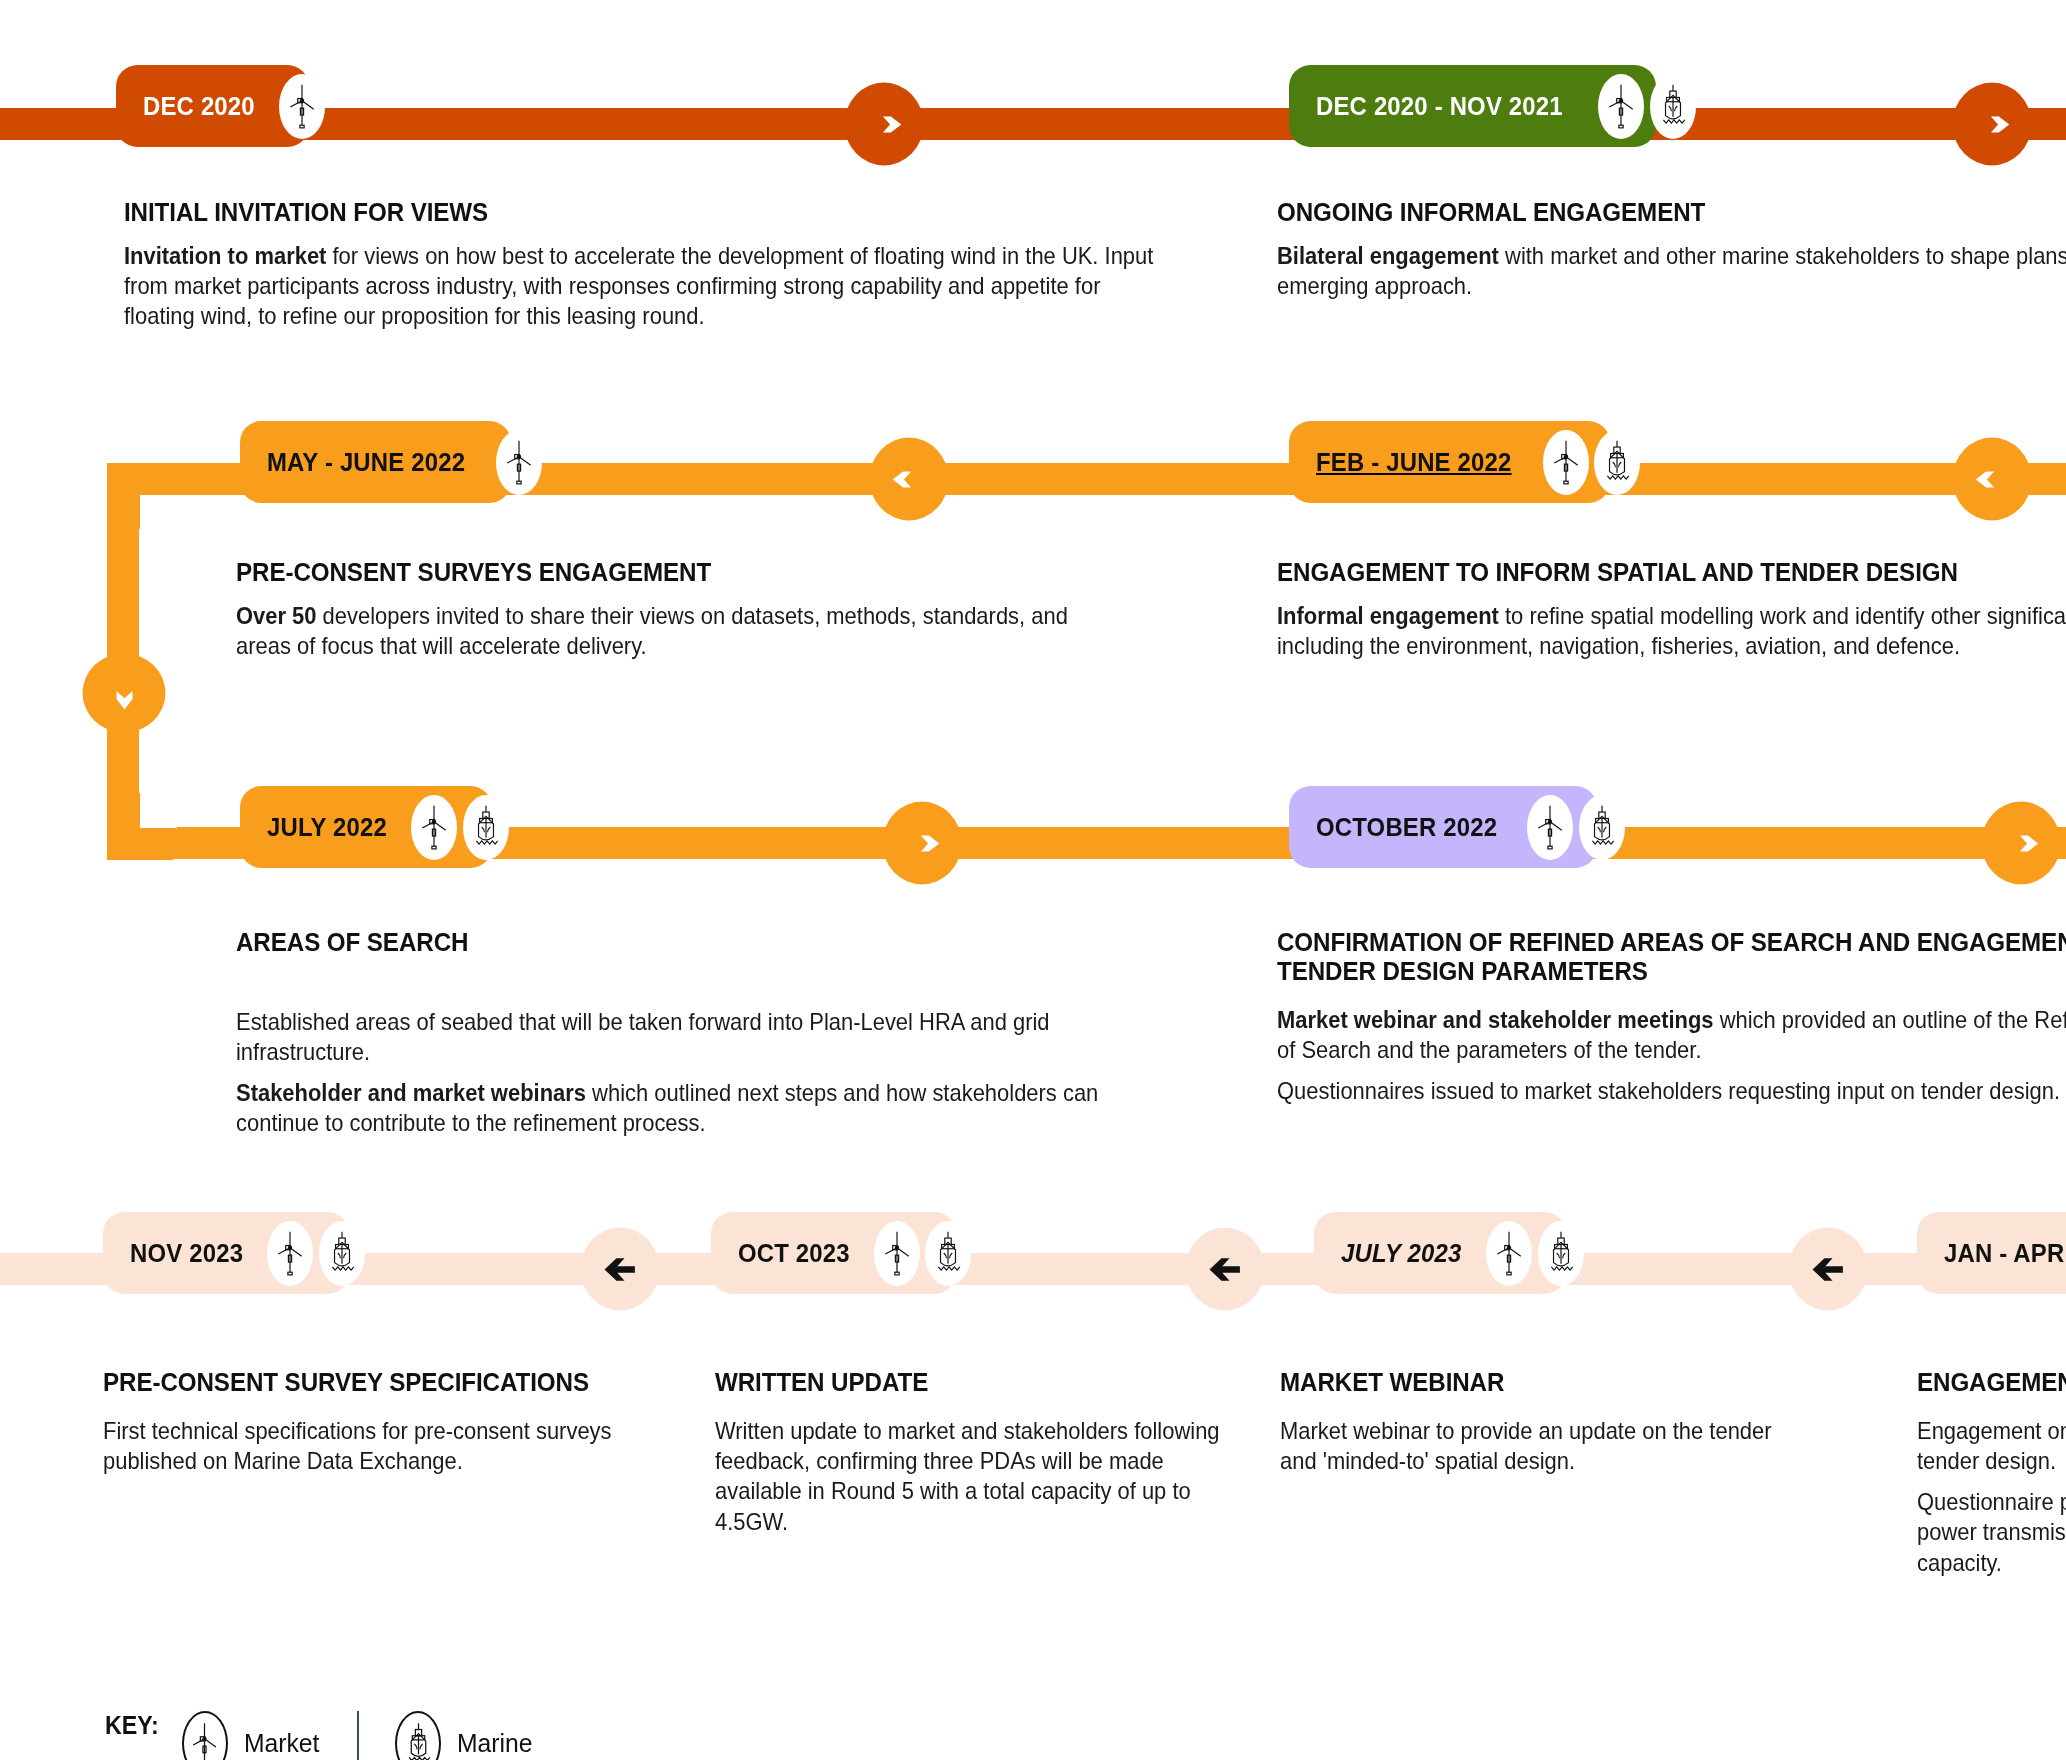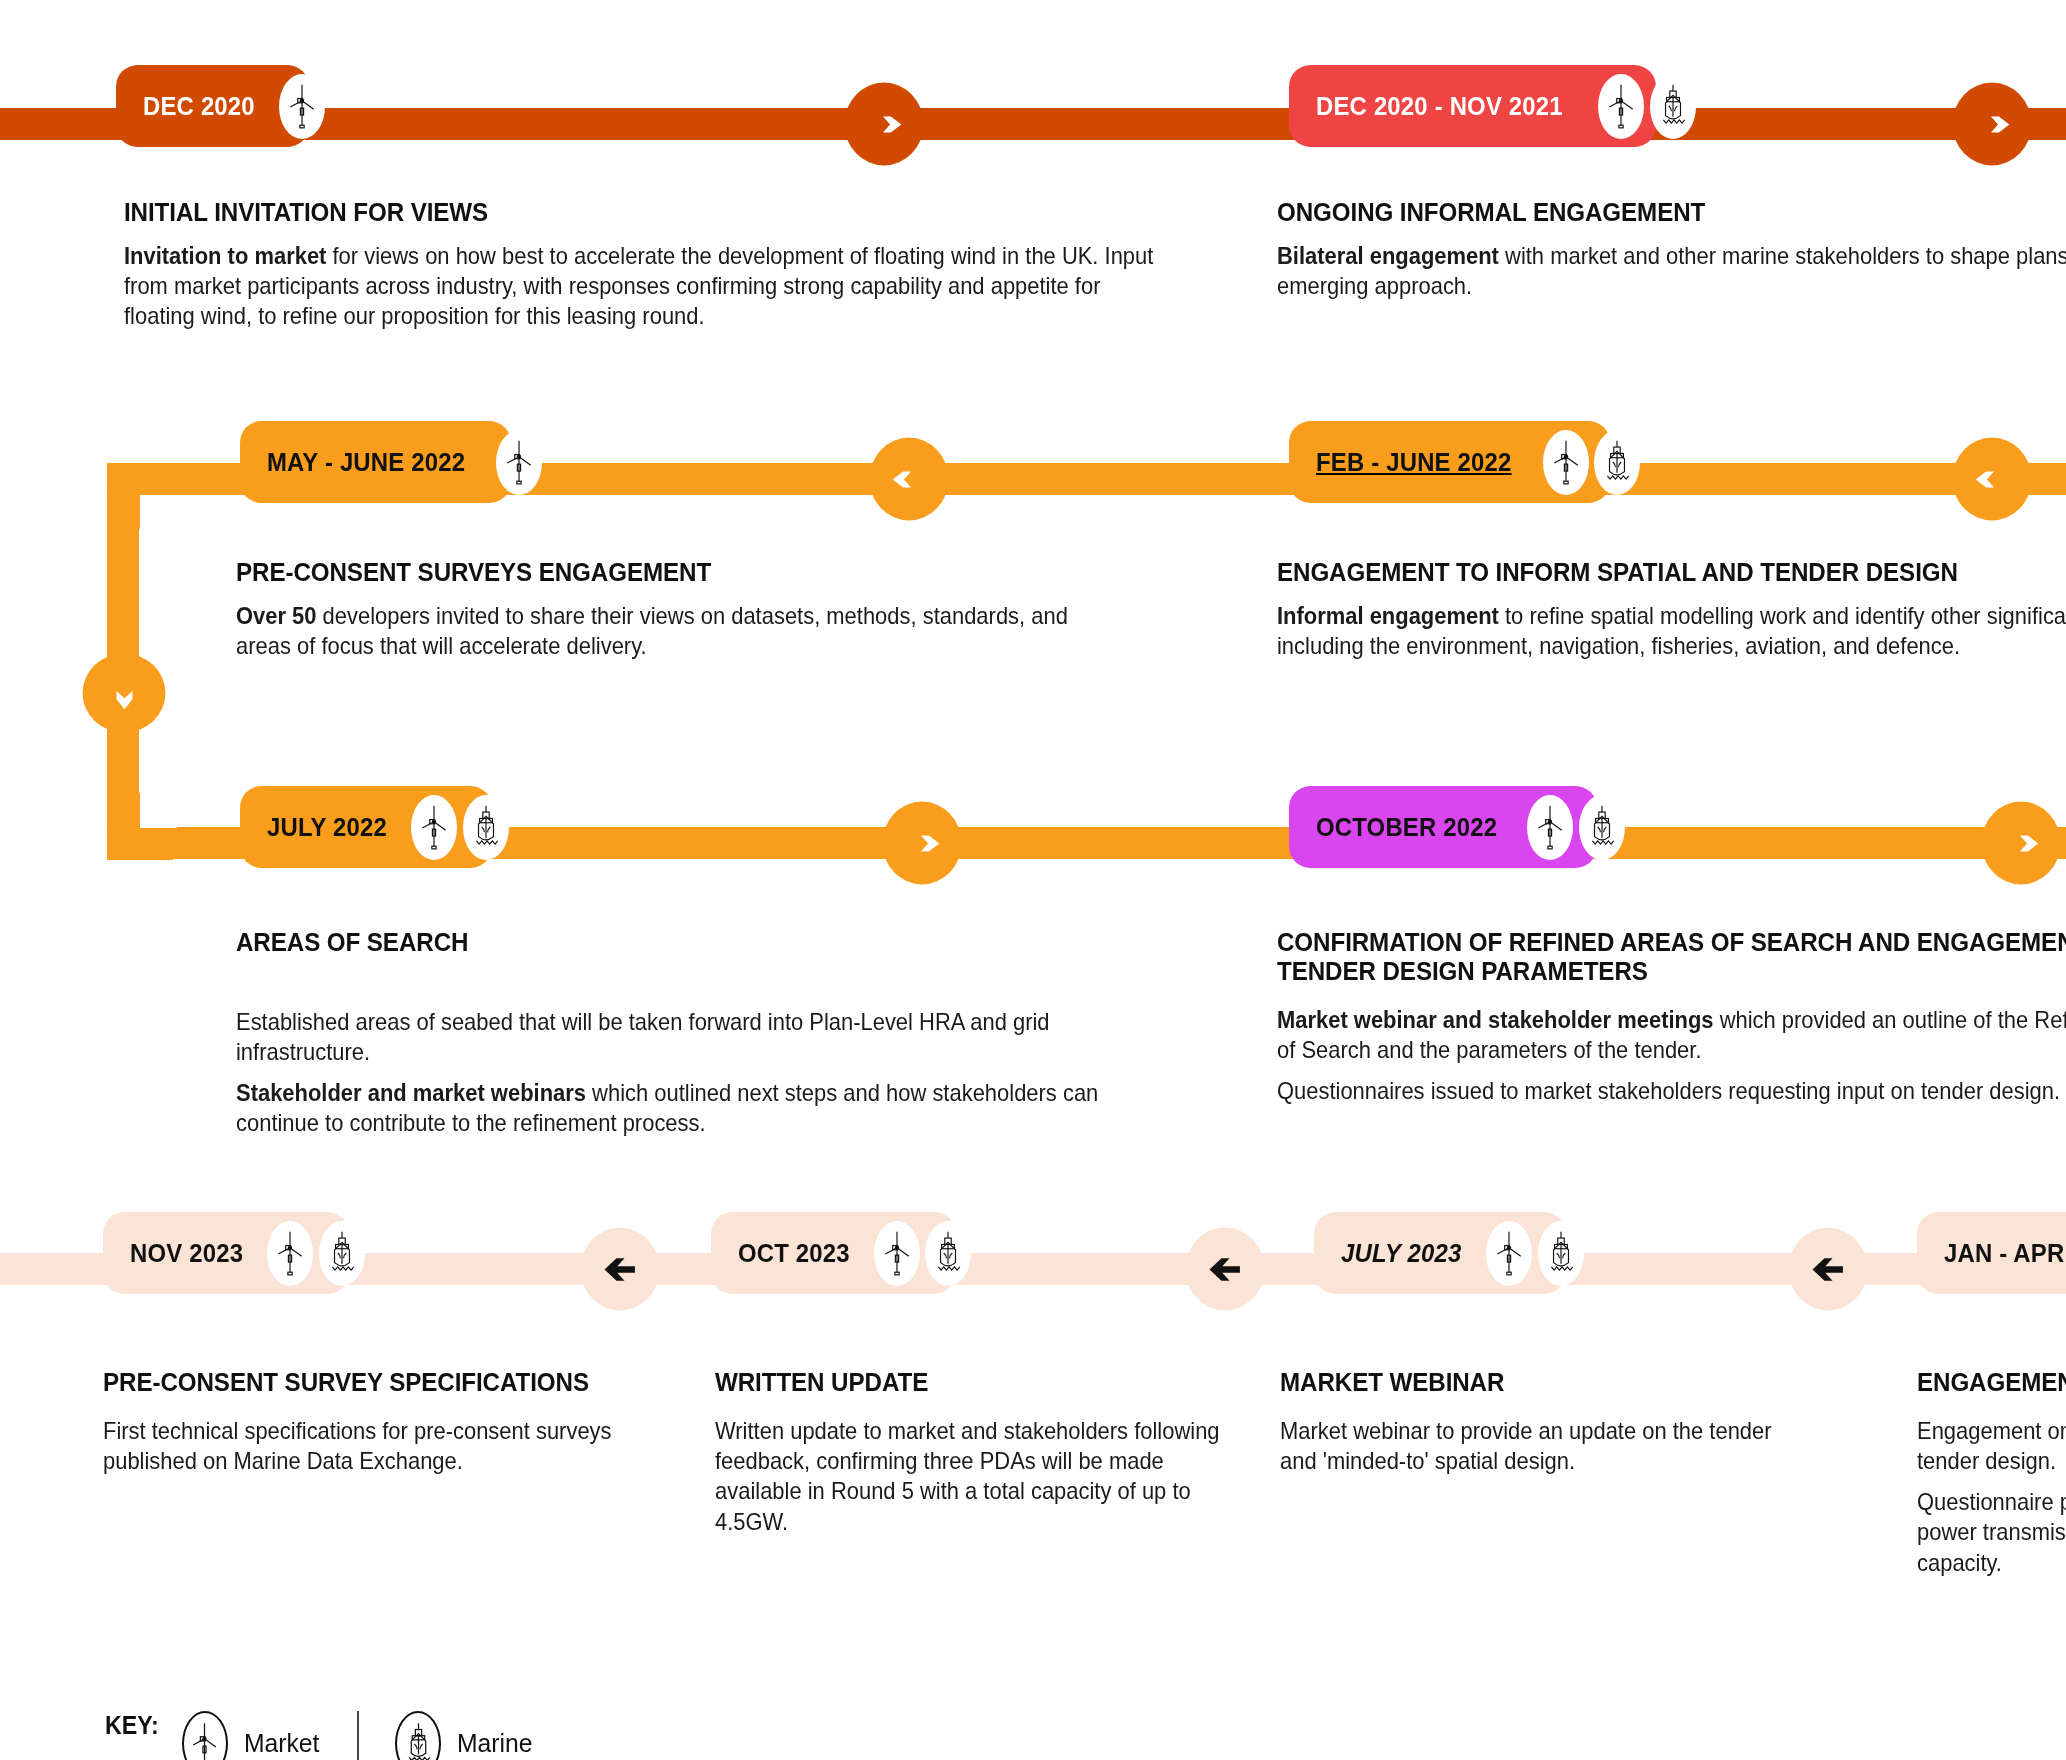--- a/index.html
+++ b/index.html
@@ -174,21 +174,21 @@
               <line x1="30" y1="36" x2="8" y2="48"></line>
               <line x1="30" y1="36" x2="52" y2="52"></line>
               <rect x="22" y="32" width="9" height="8"></rect>
               <circle cx="30" cy="36" r="3" fill="#111"></circle>
             </g>
           </svg>
       </span>
     </span>
   </div>
 
-  <div class="pill" style="left: 1289px; top: 65px; background: #ef4444; width: 367px;">
+  <div class="pill" style="left: 1289px; top: 65px; background: #4d7c0f; width: 367px;">
     <span class="date" style="color:#fff">DEC 2020 - NOV 2021</span>
     <span class="badges">
       <span class="badge">
         <svg viewBox="0 0 60 92">
             <g fill="none" stroke="#111" stroke-width="2.2">
               <line x1="30" y1="36" x2="30" y2="82"></line>
               <rect x="26" y="82" width="8" height="5"></rect>
               <rect x="27" y="50" width="6" height="13"></rect>
               <line x1="30" y1="34" x2="30" y2="6"></line>
               <line x1="30" y1="36" x2="8" y2="48"></line>
@@ -316,21 +316,21 @@
               <line x1="30" y1="30" x2="30" y2="66"></line>
               <path d="M22 46 q5 4 5 10"></path>
               <path d="M38 46 q-5 4 -5 10"></path>
               <path d="M12 72 l5 6 5 -6 5 6 5 -6 5 6 5 -6 5 6 5 -6"></path>
             </g>
           </svg>
       </span>
     </span>
   </div>
 
-  <div class="pill" style="left: 1289px; top: 786px; background: #d946ef; width: 308px;">
+  <div class="pill" style="left: 1289px; top: 786px; background: #c4b5fd; width: 308px;">
     <span class="date" style="color:#111">OCTOBER 2022</span>
     <span class="badges">
       <span class="badge">
         <svg viewBox="0 0 60 92">
             <g fill="none" stroke="#111" stroke-width="2.2">
               <line x1="30" y1="36" x2="30" y2="82"></line>
               <rect x="26" y="82" width="8" height="5"></rect>
               <rect x="27" y="50" width="6" height="13"></rect>
               <line x1="30" y1="34" x2="30" y2="6"></line>
               <line x1="30" y1="36" x2="8" y2="48"></line>

